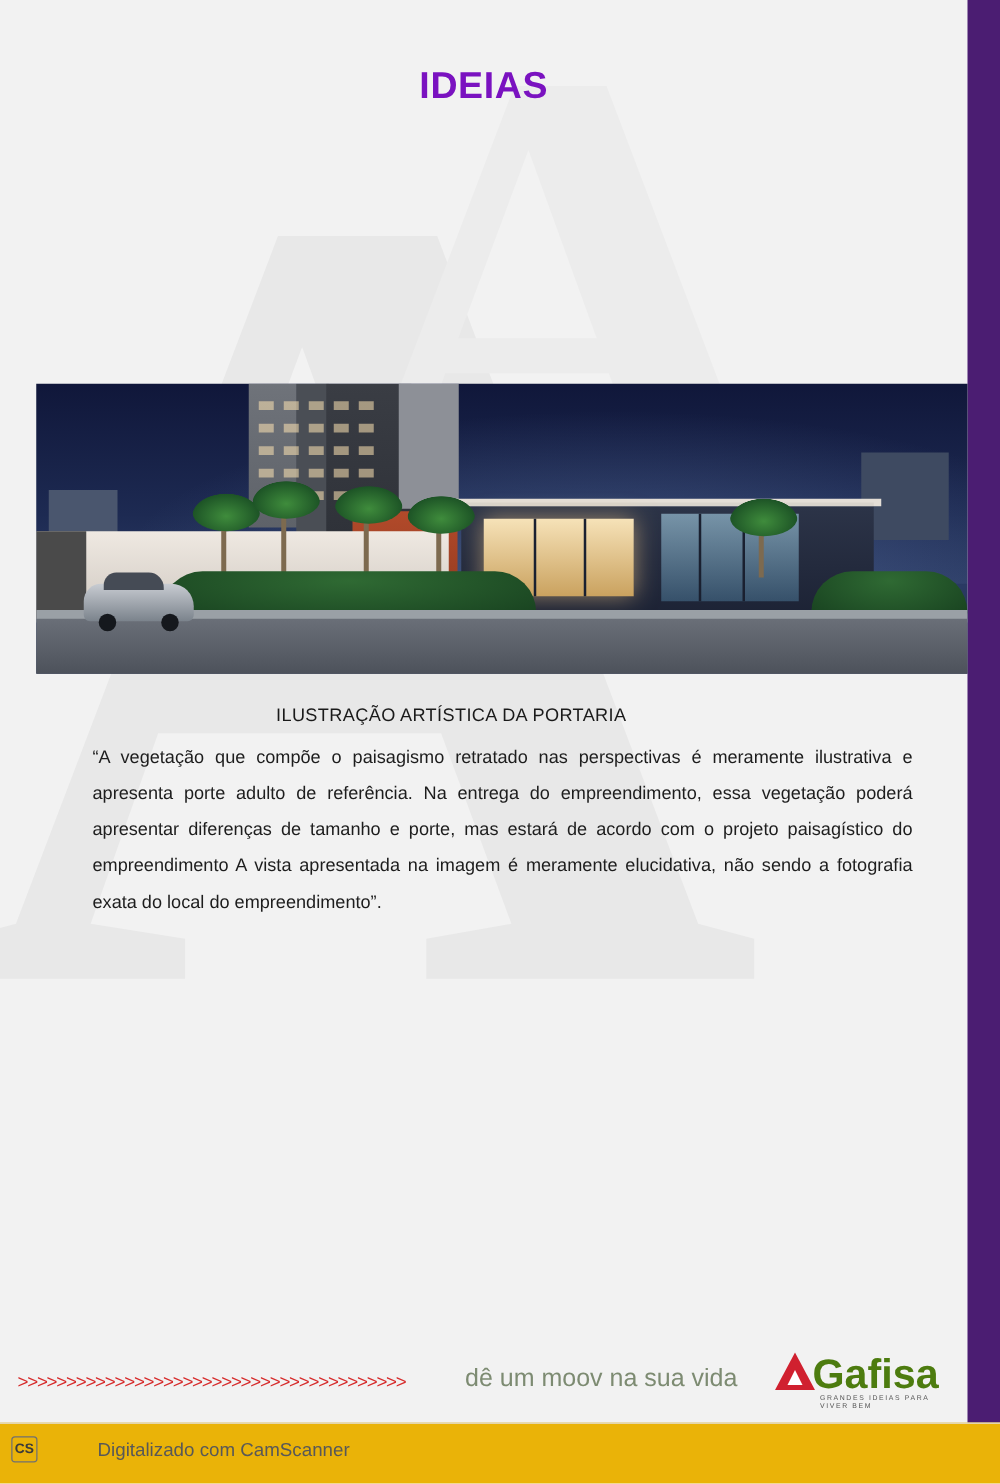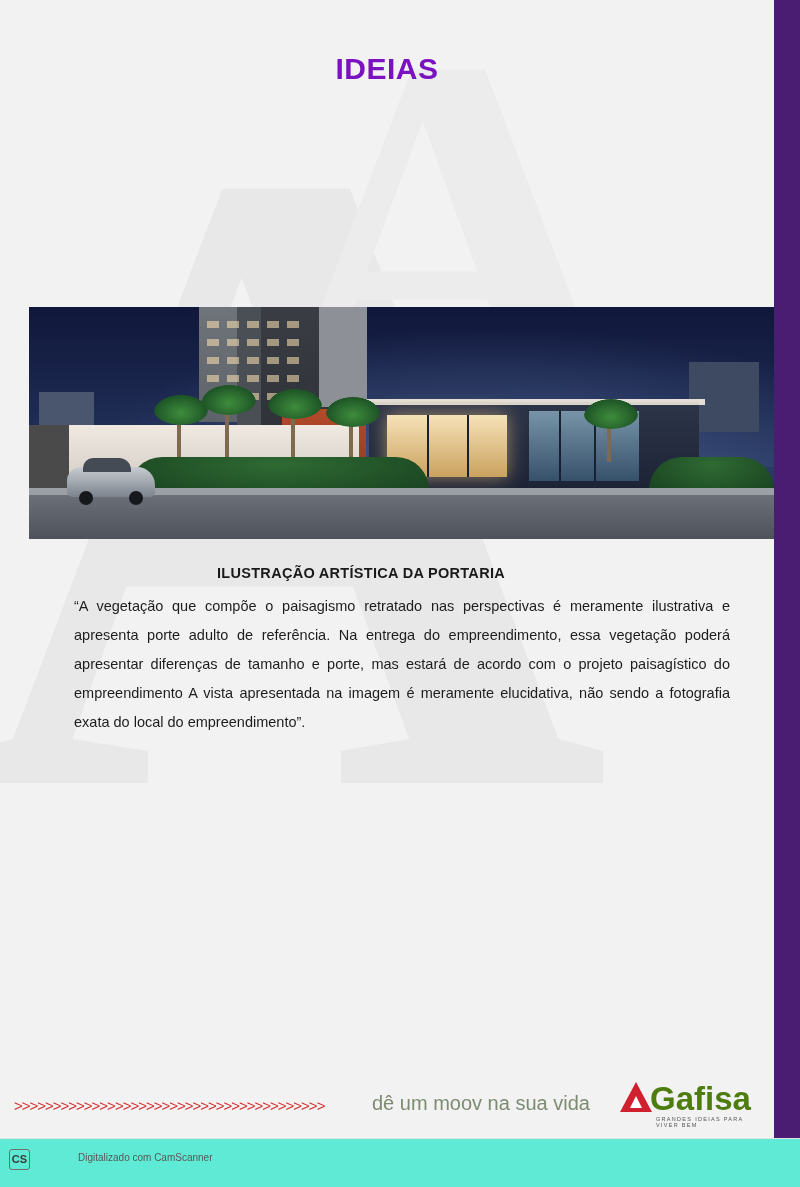--- a/index.html
+++ b/index.html
@@ -218,21 +218,21 @@
     top: 24px;
   }
   
   .caption {
     position: absolute;
     top: 565px;
     left: 0;
     width: 722px;
     text-align: center;
     font-size: 14.5px;
-    font-weight: bold;
+    font-weight: normal;
     color: #1a1a1a;
     letter-spacing: 0.3px;
   }
   .body-text {
     position: absolute;
     top: 592px;
     left: 74px;
     width: 656px;
     font-size: 14.5px;
     line-height: 29px;
@@ -299,21 +299,21 @@
     letter-spacing: 1.3px;
     color: #555;
   }
   
   .cs-bar {
     position: absolute;
     left: 0;
     bottom: 0;
     width: 800px;
     height: 48px;
-    background: #5eead4;
+    background: #eab308;
     border-top: 1px solid #e2e2e2;
   }
   .cs-badge {
     position: absolute;
     left: 9px;
     top: 10px;
     width: 19px;
     height: 19px;
     border: 1.5px solid #707070;
     border-radius: 3px;
@@ -321,21 +321,21 @@
     font-size: 11px;
     font-weight: bold;
     line-height: 19px;
     text-align: center;
     font-family: "Liberation Sans", sans-serif;
   }
   .cs-text {
     position: absolute;
     left: 35px;
     top: 13px;
-    font-size: 10px;
+    font-size: 15px;
     color: #585858;
     padding-left: 43px;
   }
 </style>
 </head>
 <body>
 
 <div class="page">
 
   <div class="watermark">A</div>

